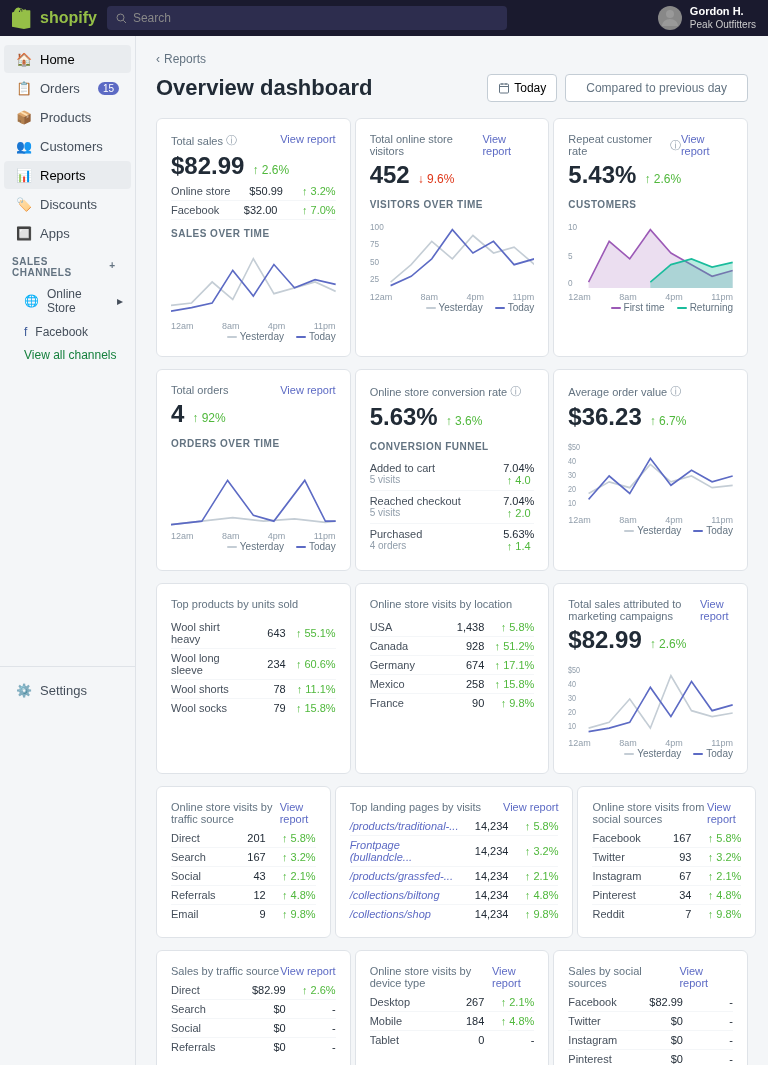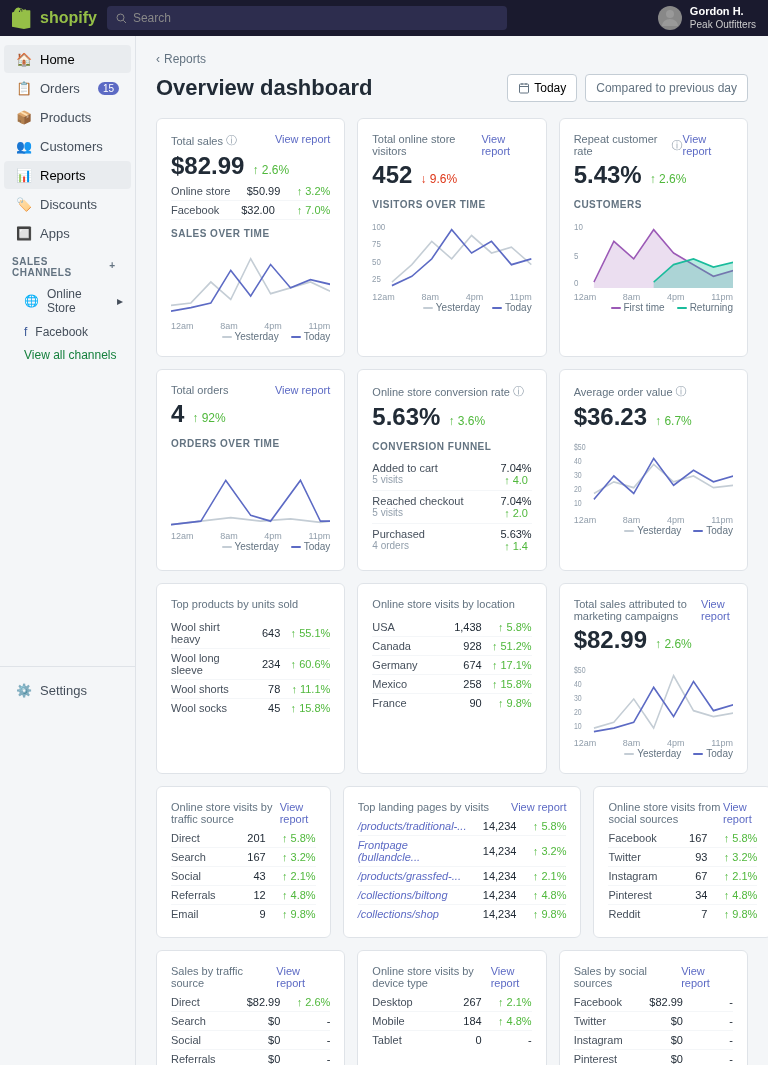--- a/index.html
+++ b/index.html
@@ -39,24 +39,24 @@
 
     
     .breadcrumb { display: flex; align-items: center; gap: 4px; color: #637381; font-size: 12px; margin-bottom: 8px; }
     .breadcrumb a { color: #637381; text-decoration: none; }
 
     
     .page-header { display: flex; align-items: center; justify-content: space-between; margin-bottom: 16px; }
     .page-title { font-size: 22px; font-weight: 600; color: #212b36; }
     .header-actions { display: flex; gap: 8px; }
     .btn-today { display: flex; align-items: center; gap: 4px; padding: 6px 10px; background: #fff; border: 1px solid #c4cdd5; border-radius: 4px; font-size: 12px; cursor: pointer; }
-    .btn-compare { padding: 6px 10px; background: #fff; border: 1px solid #c4cdd5; border-radius: 4px; font-size: 12px; cursor: pointer; color: #637381; }
-
-    
-    .cards-grid { display: grid; grid-template-columns: 1fr 1fr 1fr; gap: 12px; }
+    .btn-compare { padding: 6px 20px; background: #fff; border: 1px solid #c4cdd5; border-radius: 4px; font-size: 12px; cursor: pointer; color: #637381; }
+
+    
+    .cards-grid { display: grid; grid-template-columns: 1fr 1fr 1fr; gap: 4px; }
     .card { background: #fff; border: 1px solid #dfe3e8; border-radius: 6px; padding: 14px; }
     .card-header { display: flex; align-items: flex-start; justify-content: space-between; margin-bottom: 4px; }
     .card-title { font-size: 11px; color: #637381; font-weight: 500; display: flex; align-items: center; gap: 3px; }
     .card-title .info-icon { color: #919eab; font-size: 11px; }
     .card-link { color: #5c6ac4; font-size: 11px; text-decoration: none; cursor: pointer; }
     .card-value { font-size: 24px; font-weight: 600; margin-bottom: 2px; }
     .change-up { color: #50b83c; }
     .change-down { color: #de3618; }
 
     
@@ -454,21 +454,21 @@
               <span class="table-val">234</span>
               <span class="table-chg change-up">↑ 60.6%</span>
             </div>
             <div class="table-row-item">
               <span class="table-label">Wool shorts</span>
               <span class="table-val">78</span>
               <span class="table-chg change-up">↑ 11.1%</span>
             </div>
             <div class="table-row-item">
               <span class="table-label">Wool socks</span>
-              <span class="table-val">45</span>
+              <span class="table-val">79</span>
               <span class="table-chg change-up">↑ 15.8%</span>
             </div>
           </div>
         </div>
 
         <div class="card">
           <div class="card-title" style="margin-bottom:8px;">
             <span>Online store visits by location</span>
           </div>
           <div>

